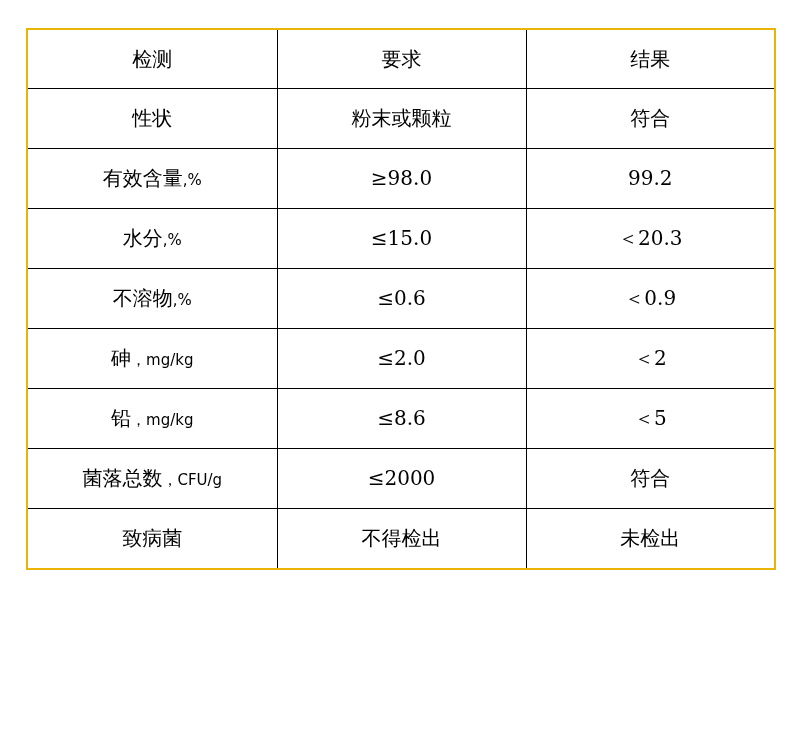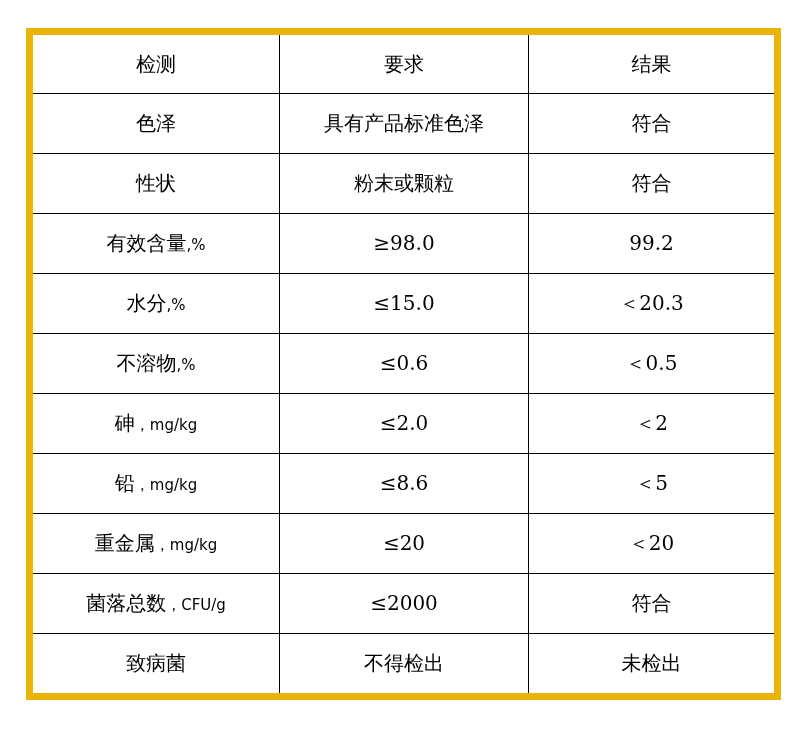--- a/index.html
+++ b/index.html
@@ -18,21 +18,21 @@
     position: relative;
     width: 800px;
     height: 750px;
     box-sizing: border-box;
     padding: 28px 26px 0 26px;
   }
   table.spec {
     width: 748px;
     border-collapse: collapse;
     table-layout: fixed;
-    border: 7px solid #eab308;
+    border: 2px solid #eab308;
   }
   table.spec col.c1 { width: 250px; }
   table.spec col.c2 { width: 249px; }
   table.spec col.c3 { width: 249px; }
 
   table.spec td {
     border: 1px solid #000;
     text-align: center;
     vertical-align: middle;
     height: 55px;
@@ -66,58 +66,48 @@
         <col class="c3">
     </colgroup>
     <tbody>
       <tr class="head">
         <td>检测</td>
         <td>要求</td>
         <td>结果</td>
       </tr>
 
       <tr>
-        <td>色泽</td>
-        <td>具有产品标准色泽</td>
-        <td>符合</td>
-      </tr>
-      <tr>
         <td>性状</td>
         <td>粉末或颗粒</td>
         <td>符合</td>
       </tr>
       <tr>
         <td><span>有效含量</span><span class="unit">,%</span></td>
         <td class="num">≥98.0</td>
         <td class="num">99.2</td>
       </tr>
       <tr>
         <td><span>水分</span><span class="unit">,%</span></td>
         <td class="num">≤15.0</td>
         <td class="num">＜20.3</td>
       </tr>
       <tr>
         <td><span>不溶物</span><span class="unit">,%</span></td>
         <td class="num">≤0.6</td>
-        <td class="num">＜0.5</td>
+        <td class="num">＜0.9</td>
       </tr>
       <tr>
         <td><span>砷</span><span class="unit">，mg/kg</span></td>
         <td class="num">≤2.0</td>
         <td class="num">＜2</td>
       </tr>
       <tr>
         <td><span>铅</span><span class="unit">，mg/kg</span></td>
         <td class="num">≤8.6</td>
         <td class="num">＜5</td>
-      </tr>
-      <tr>
-        <td><span>重金属</span><span class="unit">，mg/kg</span></td>
-        <td class="num">≤20</td>
-        <td class="num">＜20</td>
       </tr>
       <tr>
         <td><span>菌落总数</span><span class="unit">，CFU/g</span></td>
         <td class="num">≤2000</td>
         <td>符合</td>
       </tr>
       <tr>
         <td>致病菌</td>
         <td>不得检出</td>
         <td>未检出</td>

